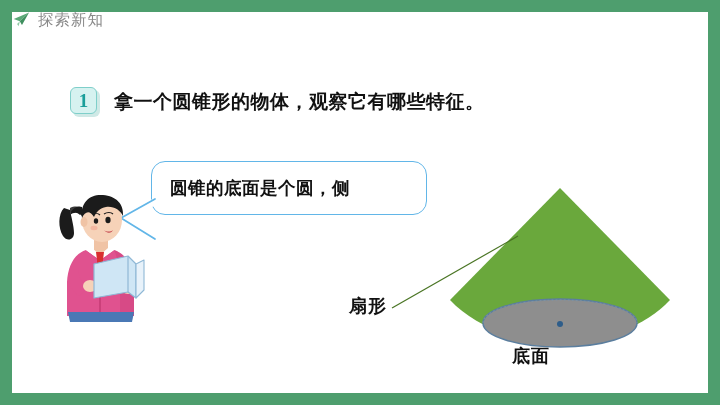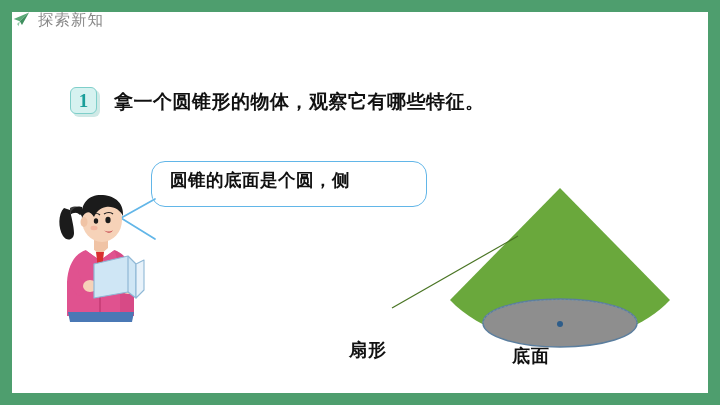--- a/index.html
+++ b/index.html
@@ -105,21 +105,21 @@
   
   #speech-bubble {
     position: absolute;
     left: 151px;
     top: 161px;
     width: 276px;
     box-sizing: border-box;
     border: 1.7px solid #62b6e8;
     border-radius: 14px;
     background: #ffffff;
-    padding: 5px 14px 13px 18px;
+    padding: 13px 14px 13px 18px;
   }
   #speech-text {
     font-family: "DejaVu Serif", "Liberation Serif", serif;
     font-size: 17.5px;
     font-weight: 700;
     color: #111111;
     line-height: 1.5;
     letter-spacing: 0.5px;
   }
   #bubble-tail {
@@ -153,21 +153,20 @@
   #label-sector {
     position: absolute;
     left: 349px;
     top: 294px;
     font-family: "DejaVu Serif", "Liberation Serif", serif;
     font-size: 18px;
     font-weight: 700;
     color: #111111;
     letter-spacing: 1px;
     white-space: nowrap;
-    margin-top: 44px;
   }
   #label-base {
     position: absolute;
     left: 512px;
     top: 344px;
     font-family: "DejaVu Serif", "Liberation Serif", serif;
     font-size: 18px;
     font-weight: 700;
     color: #111111;
     letter-spacing: 1px;

